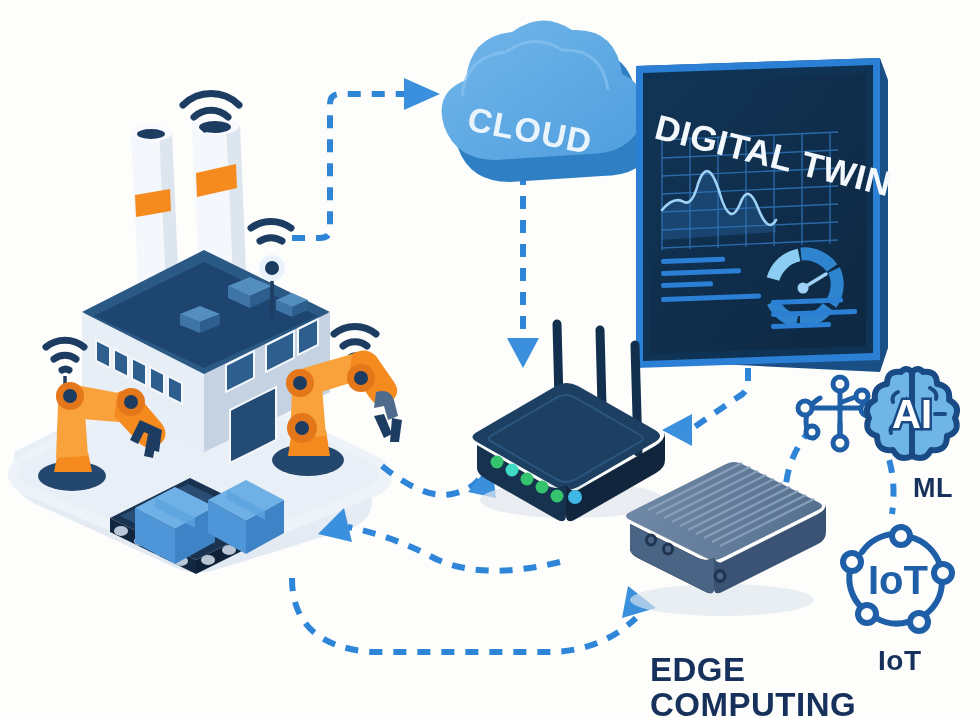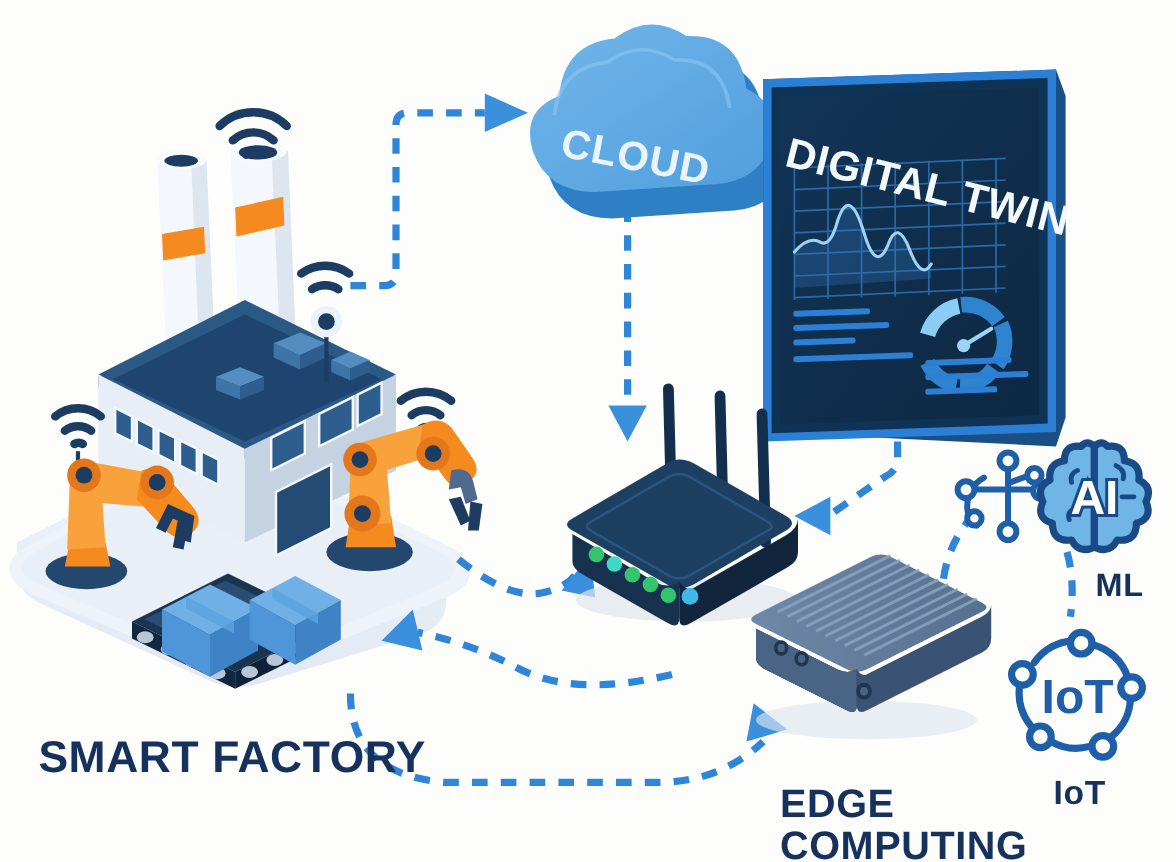--- a/index.html
+++ b/index.html
@@ -402,21 +402,20 @@
       <circle cx="943" cy="573" r="9"></circle>
       <circle cx="919" cy="622" r="9"></circle>
       <circle cx="867" cy="614" r="9"></circle>
       <circle cx="852" cy="562" r="9"></circle>
     </g>
     <text x="898" y="594" text-anchor="middle" font-family="Liberation Sans, sans-serif" font-size="40" font-weight="700" fill="#1f5fa8">IoT</text>
   </g>
 
 </svg>
 
-<div class="lbl" id="label-smart-factory">SMART FACTORY</div>
 
 <div class="lbl" id="label-edge-computing">EDGE
 COMPUTING</div>
 
 <div class="lbl" id="label-ml">ML</div>
 
 <div class="lbl" id="label-iot">IoT</div>
 
 </div>
 

